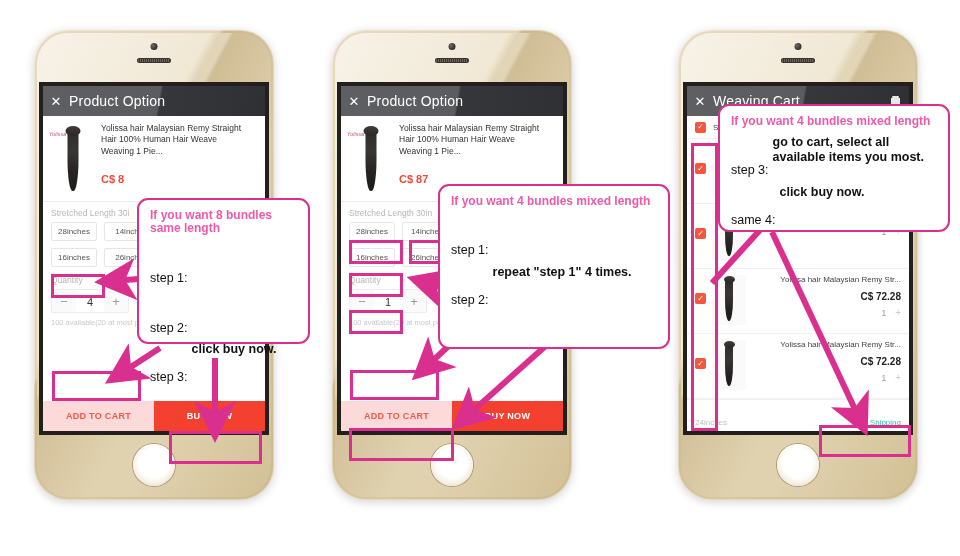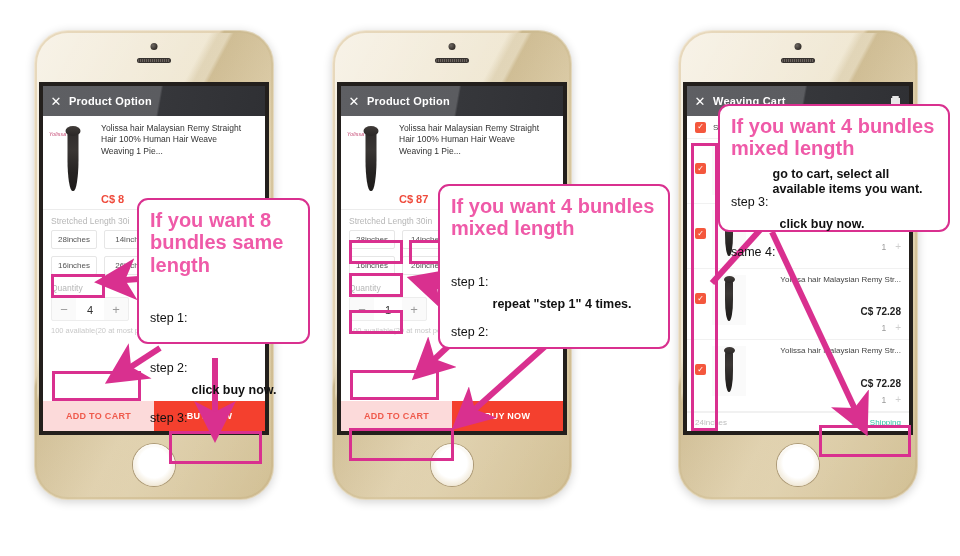--- a/index.html
+++ b/index.html
@@ -55,21 +55,21 @@
     box-shadow:0 0 0 4px #231f1c;
   }
 
   
   .appbar{
     position:relative;height:30px;width:100%;
     background:linear-gradient(100deg,#5e5f63 0%,#5b5c60 52%,#36373b 53%,#2f3034 100%);
     display:flex;align-items:center;color:#fff;
   }
   .appbar .x-icon{width:26px;text-align:center;font-size:13px;line-height:1;font-weight:400;}
-  .appbar .title{font-size:11px;font-weight:bold;letter-spacing:.2px;}
+  .appbar .title{font-size:14px;font-weight:normal;letter-spacing:.2px;}
   .appbar .trash{margin-left:auto;margin-right:9px;}
   .trash-glyph{display:block;width:9px;height:11px;position:relative;}
   .trash-glyph:before{content:"";position:absolute;left:0;top:2px;width:9px;height:9px;background:#e8e8e8;border-radius:0 0 2px 2px;}
   .trash-glyph:after{content:"";position:absolute;left:1px;top:0;width:7px;height:2px;background:#e8e8e8;border-radius:1px;}
 
   
   .prod-head{display:flex;padding:7px 24px 4px 6px;background:#fff;justify-content:space-between;}
   .prod-thumb{width:48px;height:74px;position:relative;flex:0 0 48px;}
   .hair{
     position:absolute;left:50%;transform:translateX(-50%);top:6px;
@@ -77,21 +77,21 @@
     background:linear-gradient(180deg,#2e2b2a 0%,#3a3634 35%,#262322 70%,#1d1b1a 100%);
     border-radius:50% 50% 46% 46% / 10% 10% 50% 50%;
   }
   .hair:before{
     content:"";position:absolute;left:-2px;top:-3px;width:15px;height:10px;border-radius:50%;
     background:linear-gradient(180deg,#413c39,#2a2726);
   }
   .brandmark{position:absolute;left:0;top:8px;font-size:5px;color:#c13c6a;font-style:italic;letter-spacing:.2px;}
   .prod-txt{flex:1;padding-left:4px;}
   .prod-title{font-size:8.5px;line-height:1.35;color:#333;}
-  .prod-price{margin-top:36px;font-size:11px;color:#ef4b3c;font-weight:bold;}
+  .prod-price{margin-top:16px;font-size:11px;color:#ef4b3c;font-weight:bold;}
   .sec-label{
     font-size:8.5px;color:#b6b6b6;padding:6px 8px 4px 8px;
     border-top:1px solid #ececec;background:#fff;
   }
   .len-grid{display:flex;flex-wrap:wrap;gap:7px;padding:0 8px;}
   .len-opt{
     width:46px;height:19px;border:1px solid #e6e6e6;border-radius:2px;
     display:flex;align-items:center;justify-content:center;
     font-size:8px;color:#555;background:#fff;box-sizing:border-box;
   }
@@ -117,34 +117,34 @@
   .cbox span{color:#fff;font-size:8px;line-height:1;}
   .cart-store-name{font-size:8px;color:#444;margin-left:7px;}
   .cart-row{display:flex;align-items:flex-start;background:#fff;padding:6px 8px;border-bottom:1px solid #f1f1f1;min-height:52px;}
   .cart-row .cbox{margin-top:18px;}
   .cart-thumb{width:34px;height:50px;position:relative;margin-left:6px;background:#fafafa;flex:0 0 34px;}
   .cart-thumb .hair{width:8px;height:42px;top:4px;}
   .cart-thumb .hair:before{width:11px;height:7px;left:-1.5px;}
   .cart-thumb .brandmark{font-size:4px;top:4px;left:1px;}
   .cart-info{flex:1;padding-left:6px;text-align:right;}
   .cart-name{font-size:8px;color:#444;text-align:right;line-height:1.3;}
-  .cart-price{font-size:10px;font-weight:bold;color:#222;margin-top:21px;}
+  .cart-price{font-size:10px;font-weight:bold;color:#222;margin-top:6px;}
   .cart-qty{margin-top:5px;font-size:8.5px;color:#9a9a9a;}
   .cart-qty .plus{color:#cfcfcf;margin-left:9px;font-size:10px;}
-  .cart-foot{display:flex;align-items:center;justify-content:space-between;height:20px;background:#fff;padding:0 8px;border-top:1px solid #f1f1f1;}
+  .cart-foot{display:flex;align-items:center;justify-content:space-between;height:20px;background:#fff;padding:12px 8px;border-top:1px solid #f1f1f1;}
   .cart-foot .len{font-size:8px;color:#bdbdbd;}
   .cart-foot .ship{font-size:8px;color:#2fc3a5;}
 
   
   .hl{position:absolute;border:3px solid #d9308f;box-sizing:border-box;z-index:30;}
   .callout{
     position:absolute;background:#fff;border:2.5px solid #d9308f;border-radius:11px;
     z-index:40;padding:9px 11px 10px 11px;box-sizing:border-box;
   }
-  .c-title{color:#ef5aa8;font-size:20px;font-weight:bold;line-height:1.12;margin-bottom:5px;}
+  .c-title{color:#ef5aa8;font-size:12px;font-weight:bold;line-height:1.12;margin-bottom:5px;}
   .c-step{display:flex;font-size:12.5px;color:#111;line-height:1.18;margin-top:7px;}
   .c-step .lbl{flex:0 0 auto;font-weight:normal;white-space:nowrap;margin-top:28px;}
   .c-step .txt{font-weight:bold;margin-left:4px;}
   .u4{color:#e0459b;text-decoration:underline;}
   .atc{color:#ef5aa8;text-decoration:underline;font-weight:normal;}
   svg.arrows{position:absolute;inset:0;width:960px;height:556px;z-index:35;pointer-events:none;}
 </style>
 </head>
 <body>
 
@@ -411,21 +411,21 @@
     <div class="c-step">
       <span class="lbl">step 2:</span>
       <span class="txt">repeat "step 1" 4 times.</span>
     </div>
   </div>
 
   <div class="callout" style="left:718px;top:104px;width:232px;height:128px;">
     <div class="c-title">If you want 4 bundles mixed length</div>
     <div class="c-step">
       <span class="lbl">step 3:</span>
-      <span class="txt">go to cart, select all available items you want.</span>
+      <span class="txt">go to cart, select all available items you most.</span>
     </div>
     <div class="c-step">
       <span class="lbl">same 4:</span>
       <span class="txt">click buy now.</span>
     </div>
   </div>
 
 </div>
 
 </body></html>

